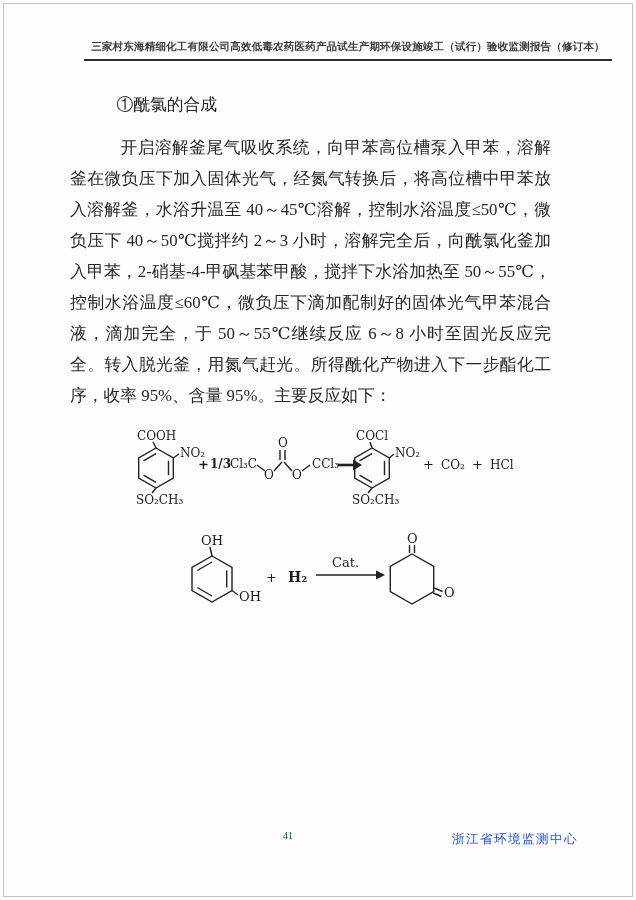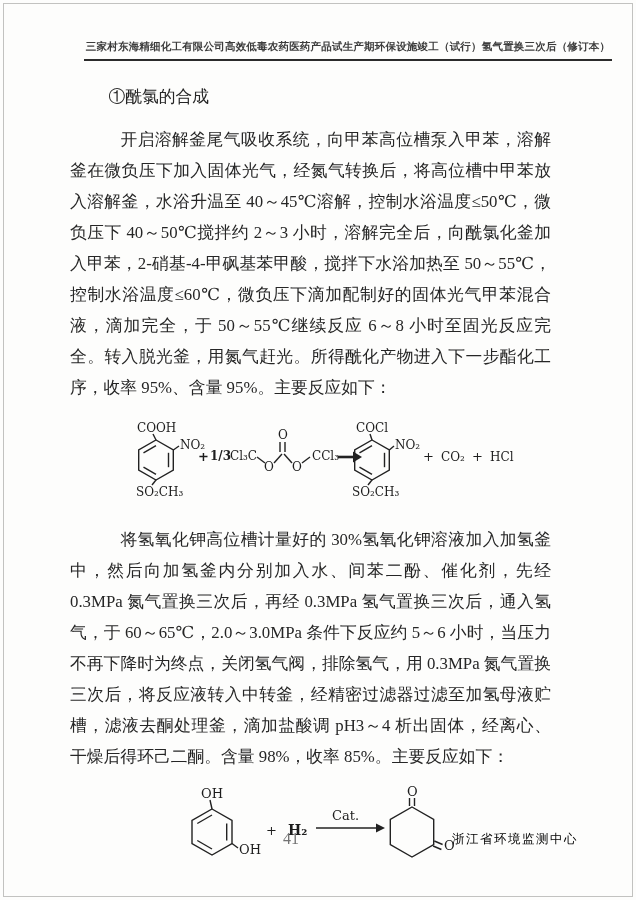--- a/index.html
+++ b/index.html
@@ -14,43 +14,43 @@
   .doc-header{
     position:absolute;left:84px;top:40px;width:528px;
     text-align:center;font-size:10.5px;font-weight:600;
     color:#3c3c3c;letter-spacing:.2px;white-space:nowrap;overflow:hidden;
     padding-bottom:5px;border-bottom:2px solid #2b2b2b;
   }
   .doc-body{
     position:absolute;left:58px;top:81px;width:505px;
     font-size:16.8px;line-height:31px;color:#262626;text-align:justify;
   }
-  .sec-heading{margin:0;font-size:16.8px;font-weight:400;text-indent:3em;}
+  .sec-heading{margin:8px;font-size:16.8px;font-weight:400;text-indent:3em;}
   .para{margin:12px;text-indent:3em;}
   .scheme{display:block;}
   .scheme-1{margin:6px 0 2px 52px;}
   .scheme-2{margin:11px 0 0 102px;}
   .chem{font-family:"DejaVu Serif",serif;fill:#1d1d1d;}
   .bond{stroke:#222;stroke-width:1.4;fill:none;}
   .bond-bold{stroke:#222;stroke-width:2.6;fill:none;}
   .arrowhead{fill:#222;}
   .page-number{
-    position:absolute;left:283px;top:830px;font-size:16px;color:#737373;
+    position:absolute;left:283px;top:830px;font-size:10px;color:#14532d;
   }
   .footer-org{
     position:absolute;left:452px;top:831px;font-size:12.5px;
-    color:#000000;letter-spacing:1.5px;white-space:nowrap;
+    color:#1d4ed8;letter-spacing:1.5px;white-space:nowrap;
   }
 </style>
 </head>
 <body>
 
 <div class="scan-frame"></div>
 
-<div class="doc-header">三家村东海精细化工有限公司高效低毒农药医药产品试生产期环保设施竣工（试行）氢气置换三次后（修订本）</div>
+<div class="doc-header">三家村东海精细化工有限公司高效低毒农药医药产品试生产期环保设施竣工（试行）验收监测报告（修订本）</div>
 
 <div class="doc-body">
 
   <p class="sec-heading">①酰氯的合成</p>
 
   <p class="para">开启溶解釜尾气吸收系统，向甲苯高位槽泵入甲苯，溶解釜在微负压下加入固体光气，经氮气转换后，将高位槽中甲苯放入溶解釜，水浴升温至 40～45℃溶解，控制水浴温度≤50℃，微负压下 40～50℃搅拌约 2～3 小时，溶解完全后，向酰氯化釜加入甲苯，2-硝基-4-甲砜基苯甲酸，搅拌下水浴加热至 50～55℃，控制水浴温度≤60℃，微负压下滴加配制好的固体光气甲苯混合液，滴加完全，于 50～55℃继续反应 6～8 小时至固光反应完全。转入脱光釜，用氮气赶光。所得酰化产物进入下一步酯化工序，收率 95%、含量 95%。主要反应如下：</p>
 
   <svg class="scheme scheme-1" width="420" height="97" viewBox="0 0 420 97">
 
     <g>
@@ -101,21 +101,20 @@
       <text class="chem" font-size="12" x="242" y="81">SO₂CH₃</text>
     </g>
 
     <text class="chem" font-size="13" x="313" y="46">+</text>
     <text class="chem" font-size="12" x="331" y="46">CO₂</text>
     <text class="chem" font-size="13" x="362" y="46">+</text>
     <text class="chem" font-size="12" x="380" y="46">HCl</text>
   </svg>
 
 
-  <p class="para">将氢氧化钾高位槽计量好的 30%氢氧化钾溶液加入加氢釜中，然后向加氢釜内分别加入水、间苯二酚、催化剂，先经 0.3MPa 氮气置换三次后，再经 0.3MPa 氢气置换三次后，通入氢气，于 60～65℃，2.0～3.0MPa 条件下反应约 5～6 小时，当压力不再下降时为终点，关闭氢气阀，排除氢气，用 0.3MPa 氮气置换三次后，将反应液转入中转釜，经精密过滤器过滤至加氢母液贮槽，滤液去酮处理釜，滴加盐酸调 pH3～4 析出固体，经离心、干燥后得环己二酮。含量 98%，收率 85%。主要反应如下：</p>
 
   <svg class="scheme scheme-2" width="400" height="95" viewBox="0 0 400 95">
 
     <g>
       <polygon class="bond" points="52,25 72,36.5 72,59.5 52,71 32,59.5 32,36.5"></polygon>
       <line class="bond" x1="37.3" y1="39.5" x2="52" y2="31"></line>
       <line class="bond" x1="66.7" y1="39.5" x2="66.7" y2="56.5"></line>
       <line class="bond" x1="52" y1="65" x2="37.3" y2="56.5"></line>
       <line class="bond" x1="52" y1="25" x2="50" y2="16"></line>
       <text class="chem" font-size="13" x="41" y="14">OH</text>

